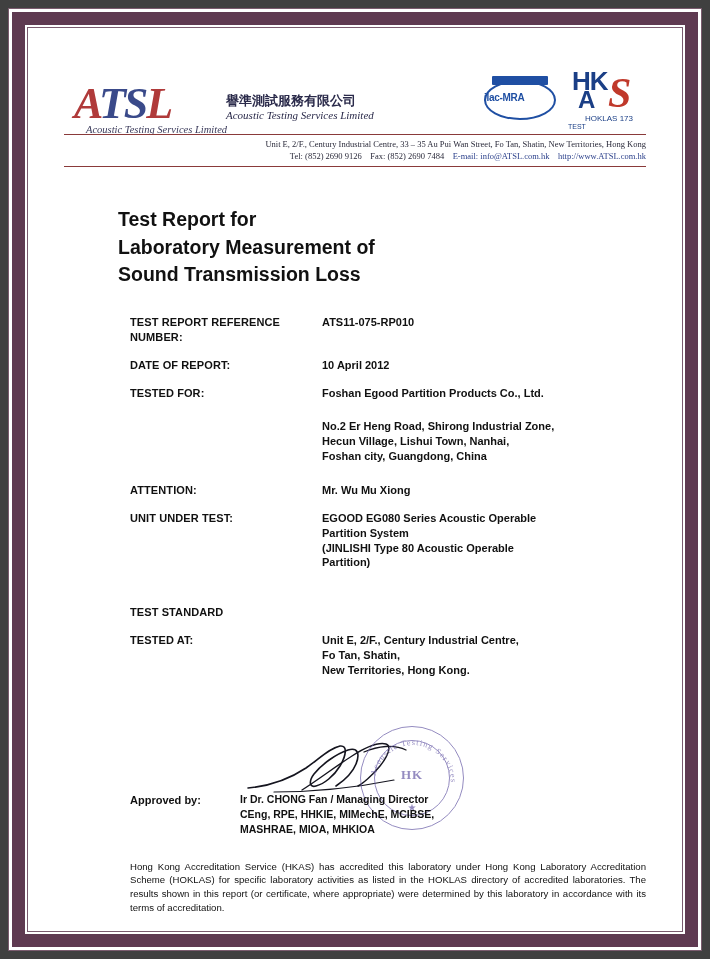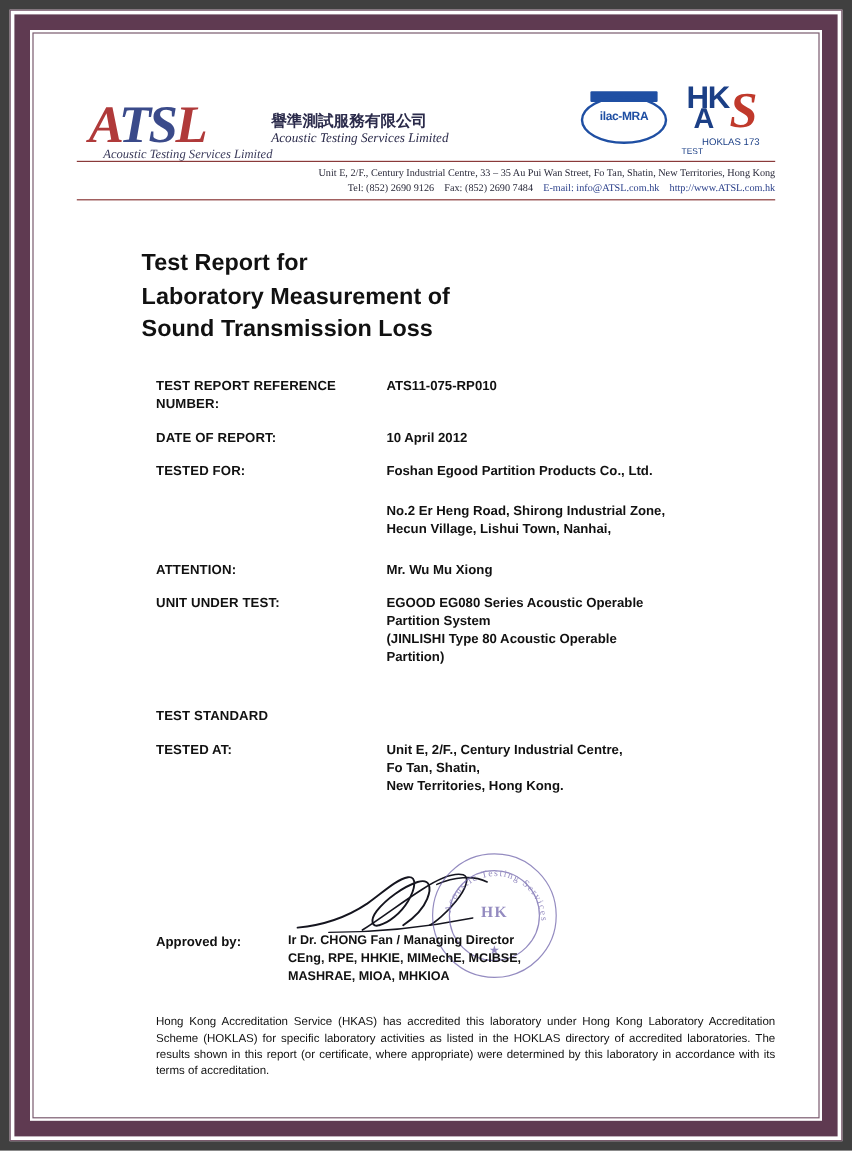--- a/index.html
+++ b/index.html
@@ -138,21 +138,20 @@
     height: 40px;
     border: 2px solid #1f4fa3;
     border-radius: 50%;
     box-sizing: border-box;
   }
   .ilac .txt {
     position: absolute;
     left: 0;
     top: 20px;
     width: 72px;
-    text-align: center;
     font-family: "Liberation Sans", sans-serif;
     font-size: 10px;
     font-weight: bold;
     color: #1f4fa3;
     letter-spacing: -0.3px;
   }
   .ilac .bar {
     position: absolute;
     left: 8px;
     top: 4px;
@@ -460,20 +459,21 @@
         <div class="fvalue">Foshan Egood Partition Products Co., Ltd.</div>
       </div>
 
       <div class="spacer-sm"></div>
 
       <div class="frow">
         <div class="flabel"></div>
         <div class="fvalue">
           <span class="line">No.2 Er Heng Road, Shirong Industrial Zone,</span>
           <span class="line">Hecun Village, Lishui Town, Nanhai,</span>
+          <span class="line">Foshan city, Guangdong, China</span>
         </div>
       </div>
 
       <div class="spacer-sm"></div>
 
       <div class="frow">
         <div class="flabel">ATTENTION:</div>
         <div class="fvalue">Mr. Wu Mu Xiong</div>
       </div>
 

